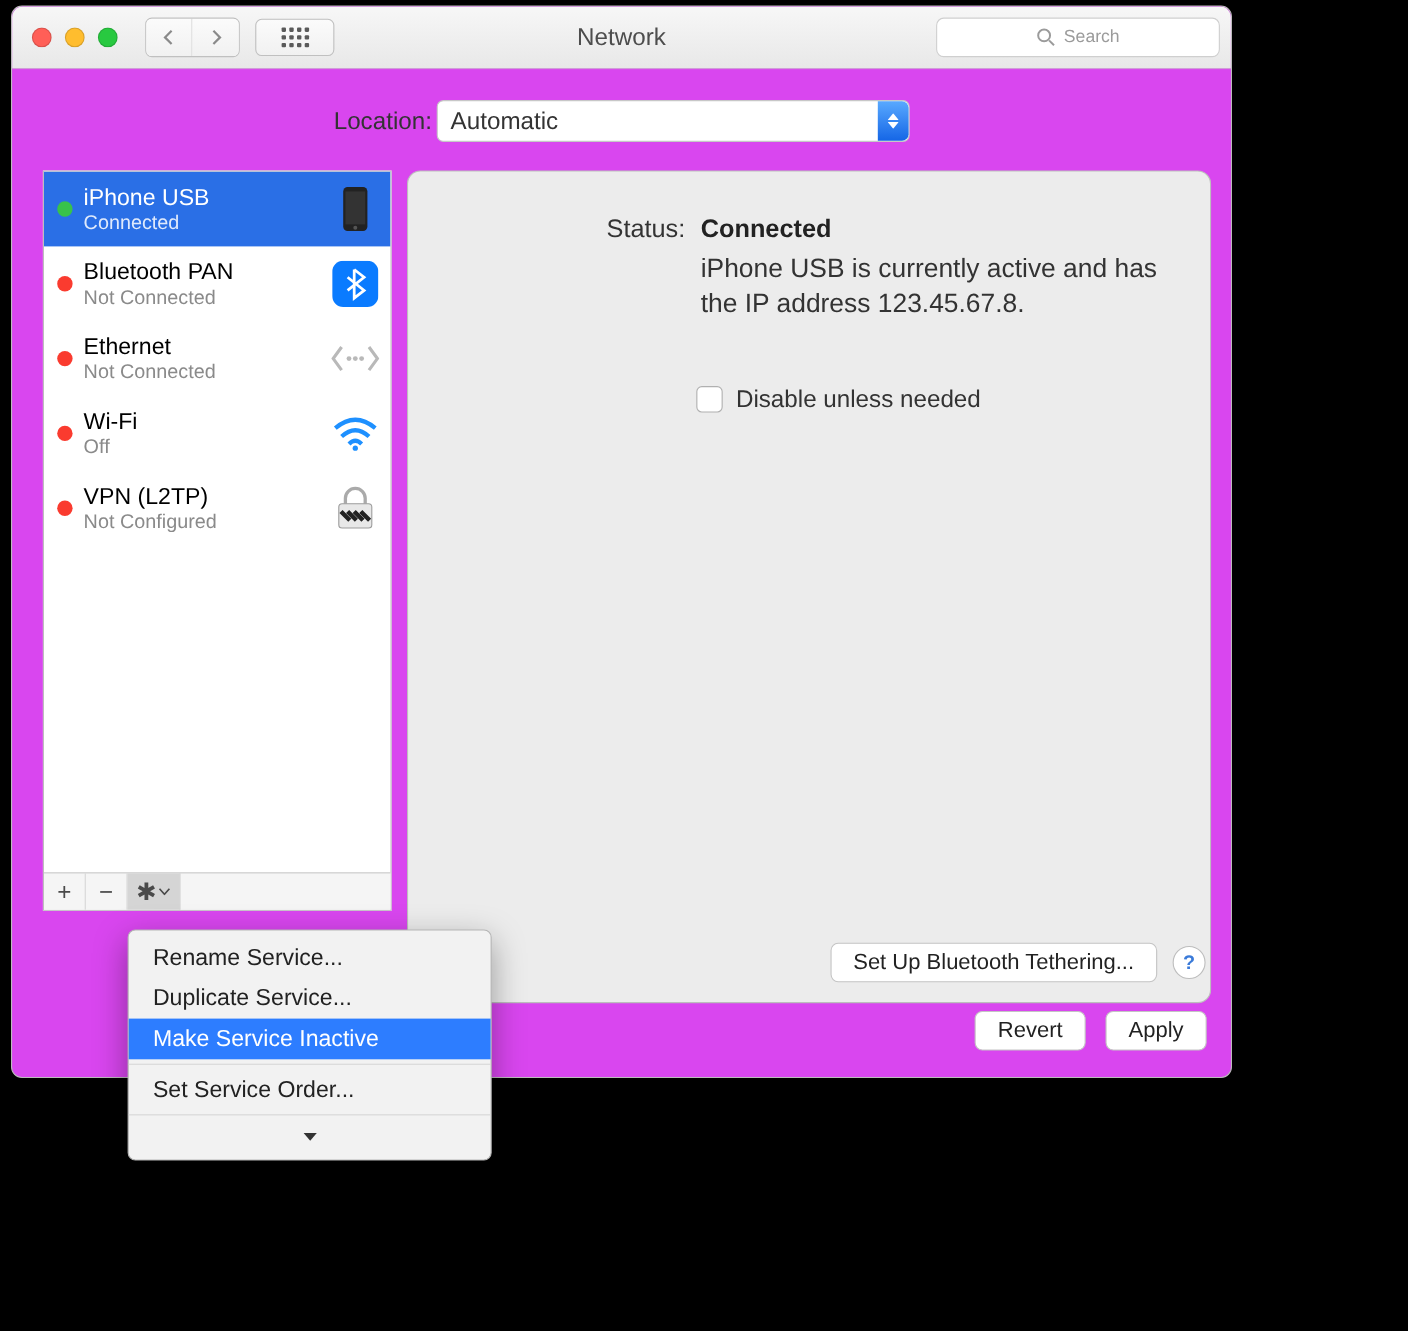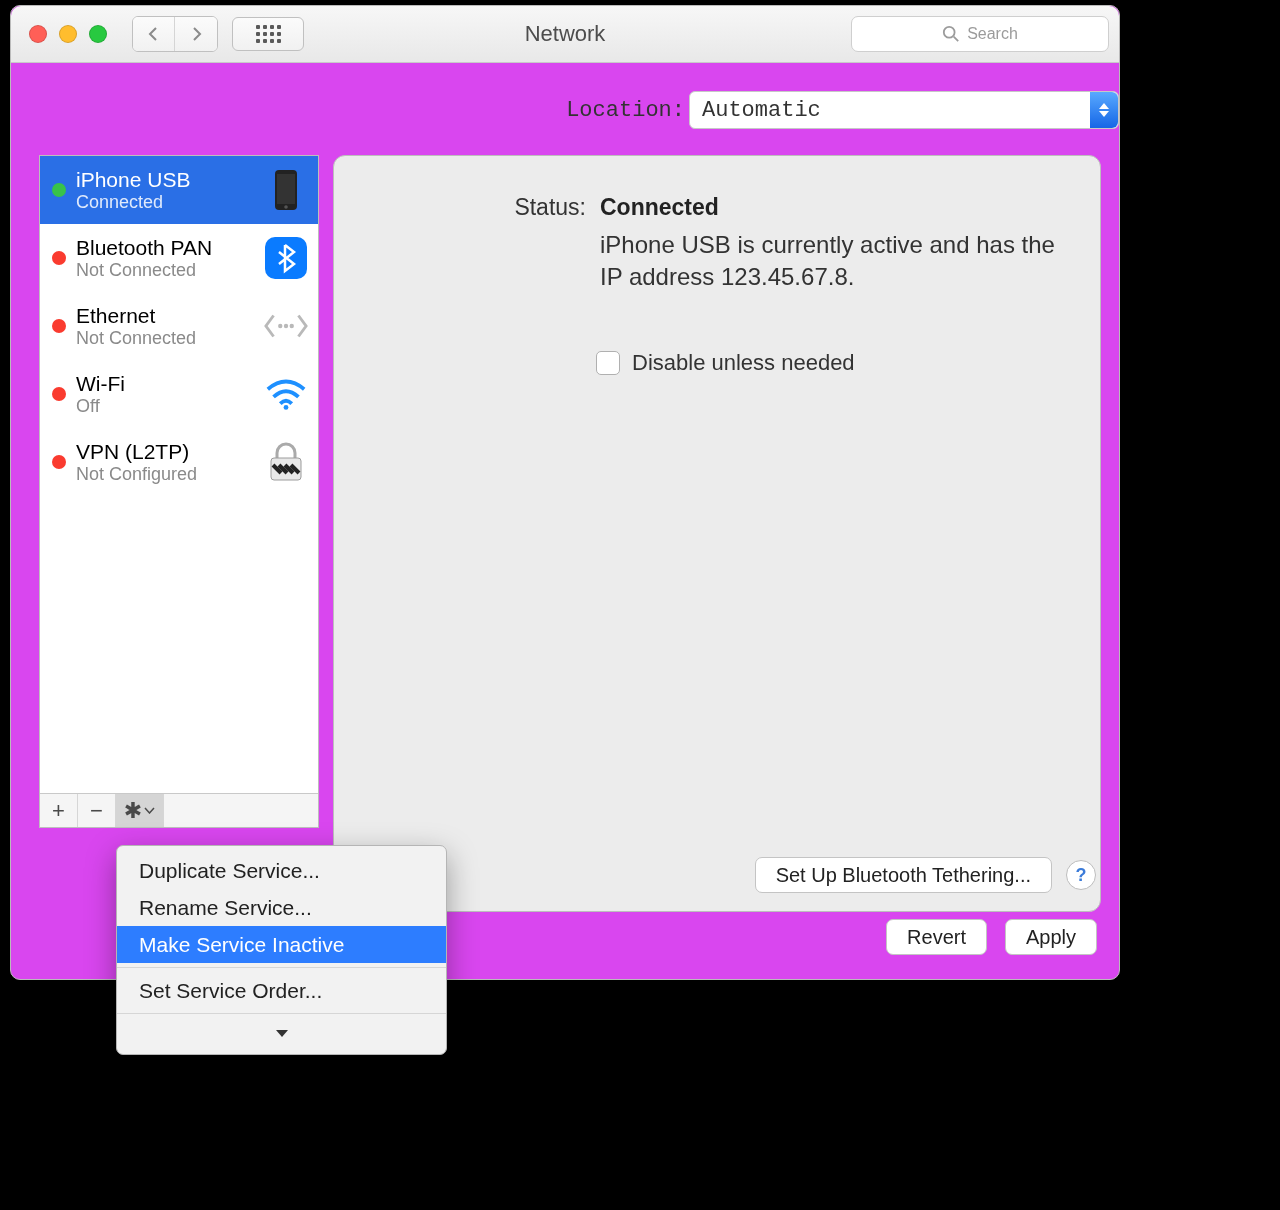--- a/index.html
+++ b/index.html
@@ -69,41 +69,40 @@
 }
 .searchwrap {
   margin-left: auto;
   width: 258px; height: 36px;
   border: 1px solid #cfcfcf; border-radius: 7px;
   background: #fff;
   display:flex; align-items:center; justify-content:center; gap:7px;
   color:#9b9b9b;
 }
 .locrow {
-  display:flex; align-items:center; justify-content:flex-end; gap:4px;
+  display:flex; align-items:center; justify-content:center; gap:4px;
   margin-top:28px;
-  font-family:Liberation Mono, monospace;
 }
 .loclabel { font-size:22px; color:#333; }
 .locselect {
   width:430px; height:38px; border:1px solid #c7c7c7; border-radius:6px;
   background:#fff; display:flex; align-items:center; padding:0 12px;
   position:relative; font-size:22px; color:#333;
 }
 .locarrows {
   position:absolute; right:0; top:0; bottom:0; width:28px;
   background: linear-gradient(#59a9ff,#1566e6);
   border-radius: 0 6px 6px 0;
   display:flex; flex-direction:column; align-items:center; justify-content:center;
 }
 .content {
   display:flex; gap:14px; padding: 26px 18px 0 28px;
 }
 .sidebar {
-  width:280px; height:673px;
+  width:317px; height:673px;
   border:1px solid #bdbdbd; background:#fff;
   display:flex; flex-direction:column;
 }
 .svclist { flex:1; overflow:auto; }
 .svc {
   display:flex; align-items:center; height:68px;
   padding:0 10px; gap:10px;
   border-bottom:0px solid #eee;
 }
 .svc.selected { background:#2a6fe6; color:#fff; }
@@ -347,22 +346,22 @@
     </div>
   </div>
 
   <div class="bottom-btns">
     <div class="btn">Revert</div>
     <div class="btn">Apply</div>
   </div>
 </div>
 
 <div class="menu">
+  <div class="mitem">Rename Service...</div>
   <div class="mitem">Duplicate Service...</div>
-  <div class="mitem">Rename Service...</div>
   <div class="mitem highlight">Make Service Inactive</div>
   <div class="msep"></div>
   <div class="mitem">Set Service Order...</div>
   <div class="msep"></div>
   <div class="mmore">
     <svg width="14" height="9" viewBox="0 0 14 9">
         <path d="M1 1 L7 8 L13 1 Z" fill="#333"></path>
       </svg>
   </div>
 </div>

